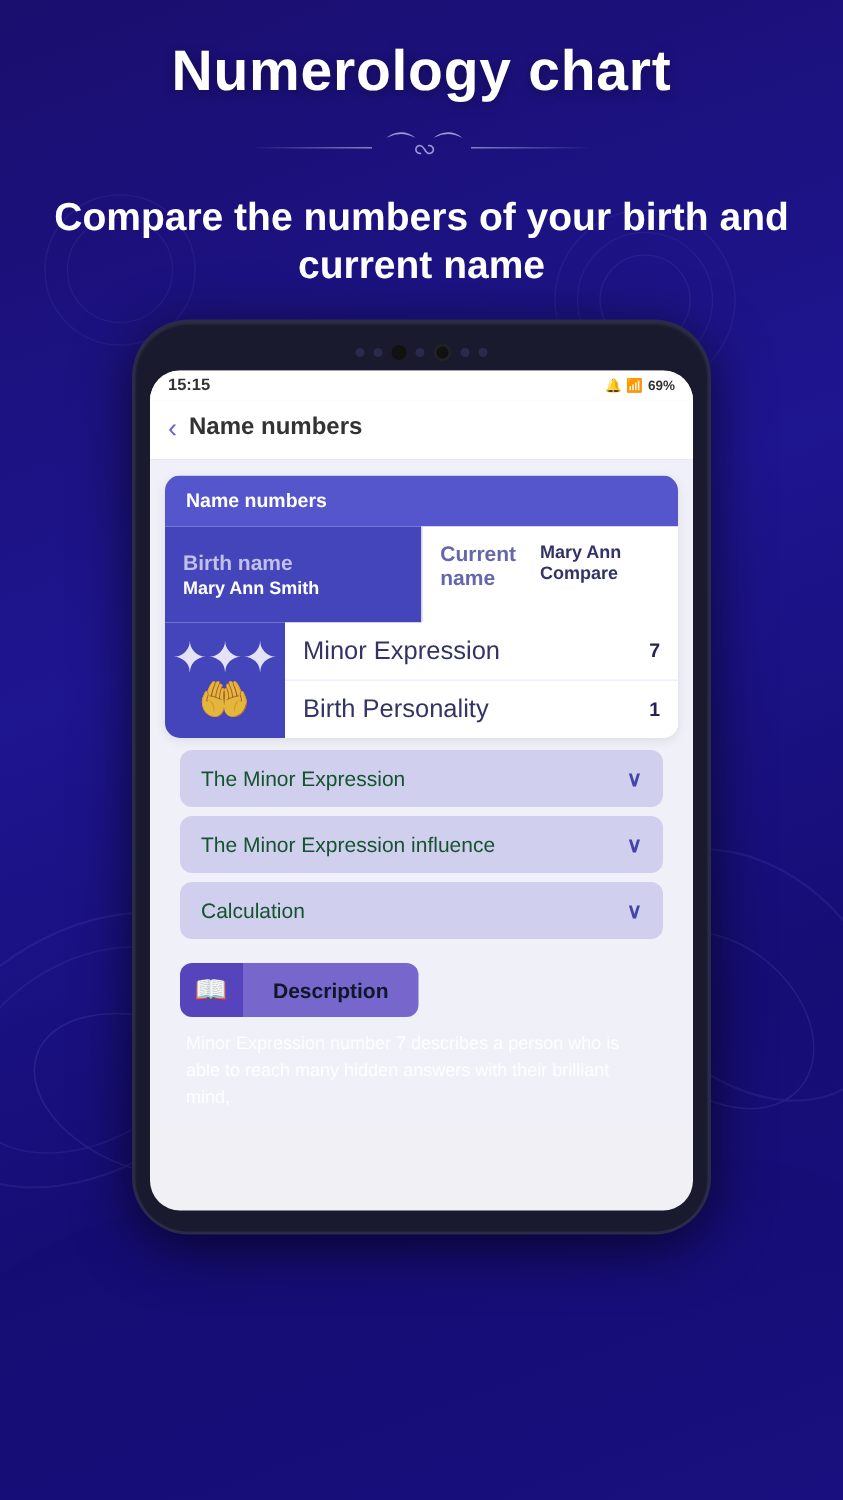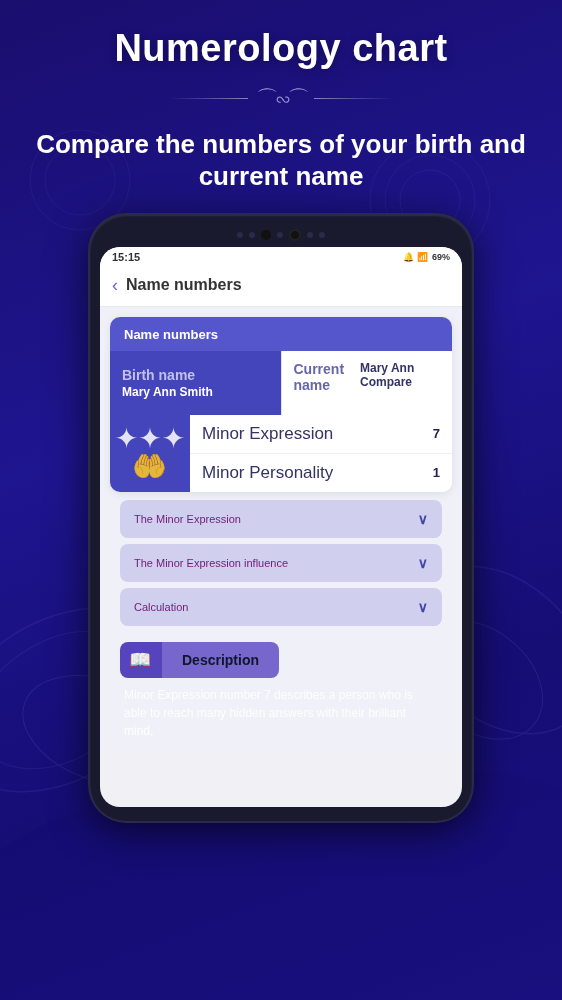--- a/index.html
+++ b/index.html
@@ -284,22 +284,22 @@
       border-radius: 8px;
       margin-bottom: 6px;
       display: flex;
       justify-content: space-between;
       align-items: center;
       padding: 11px 14px;
       cursor: pointer;
     }
 
     .accordion-label {
-      font-size: 11px;
-      color: #701a75;
+      font-size: 14px;
+      color: #14532d;
       font-weight: 500;
     }
 
     .chevron-icon {
       color: #4444aa;
       font-size: 14px;
       font-weight: 700;
     }
 
     
@@ -452,21 +452,21 @@
                   <div class="star-hand-icon">
                     ✦✦✦<br>🤲
                   </div>
                 </div>
                 <div class="numbers-list">
                   <div class="number-row">
                     <span class="number-label">Minor Expression</span>
                     <span class="number-value">7</span>
                   </div>
                   <div class="number-row">
-                    <span class="number-label">Minor Personality</span>
+                    <span class="number-label">Birth Personality</span>
                     <span class="number-value">1</span>
                   </div>
                 </div>
               </div>
             </div>
 
             <div class="accordion-section">
               <div class="accordion-item">
                 <span class="accordion-label">The Minor Expression</span>
                 <span class="chevron-icon">∨</span>

